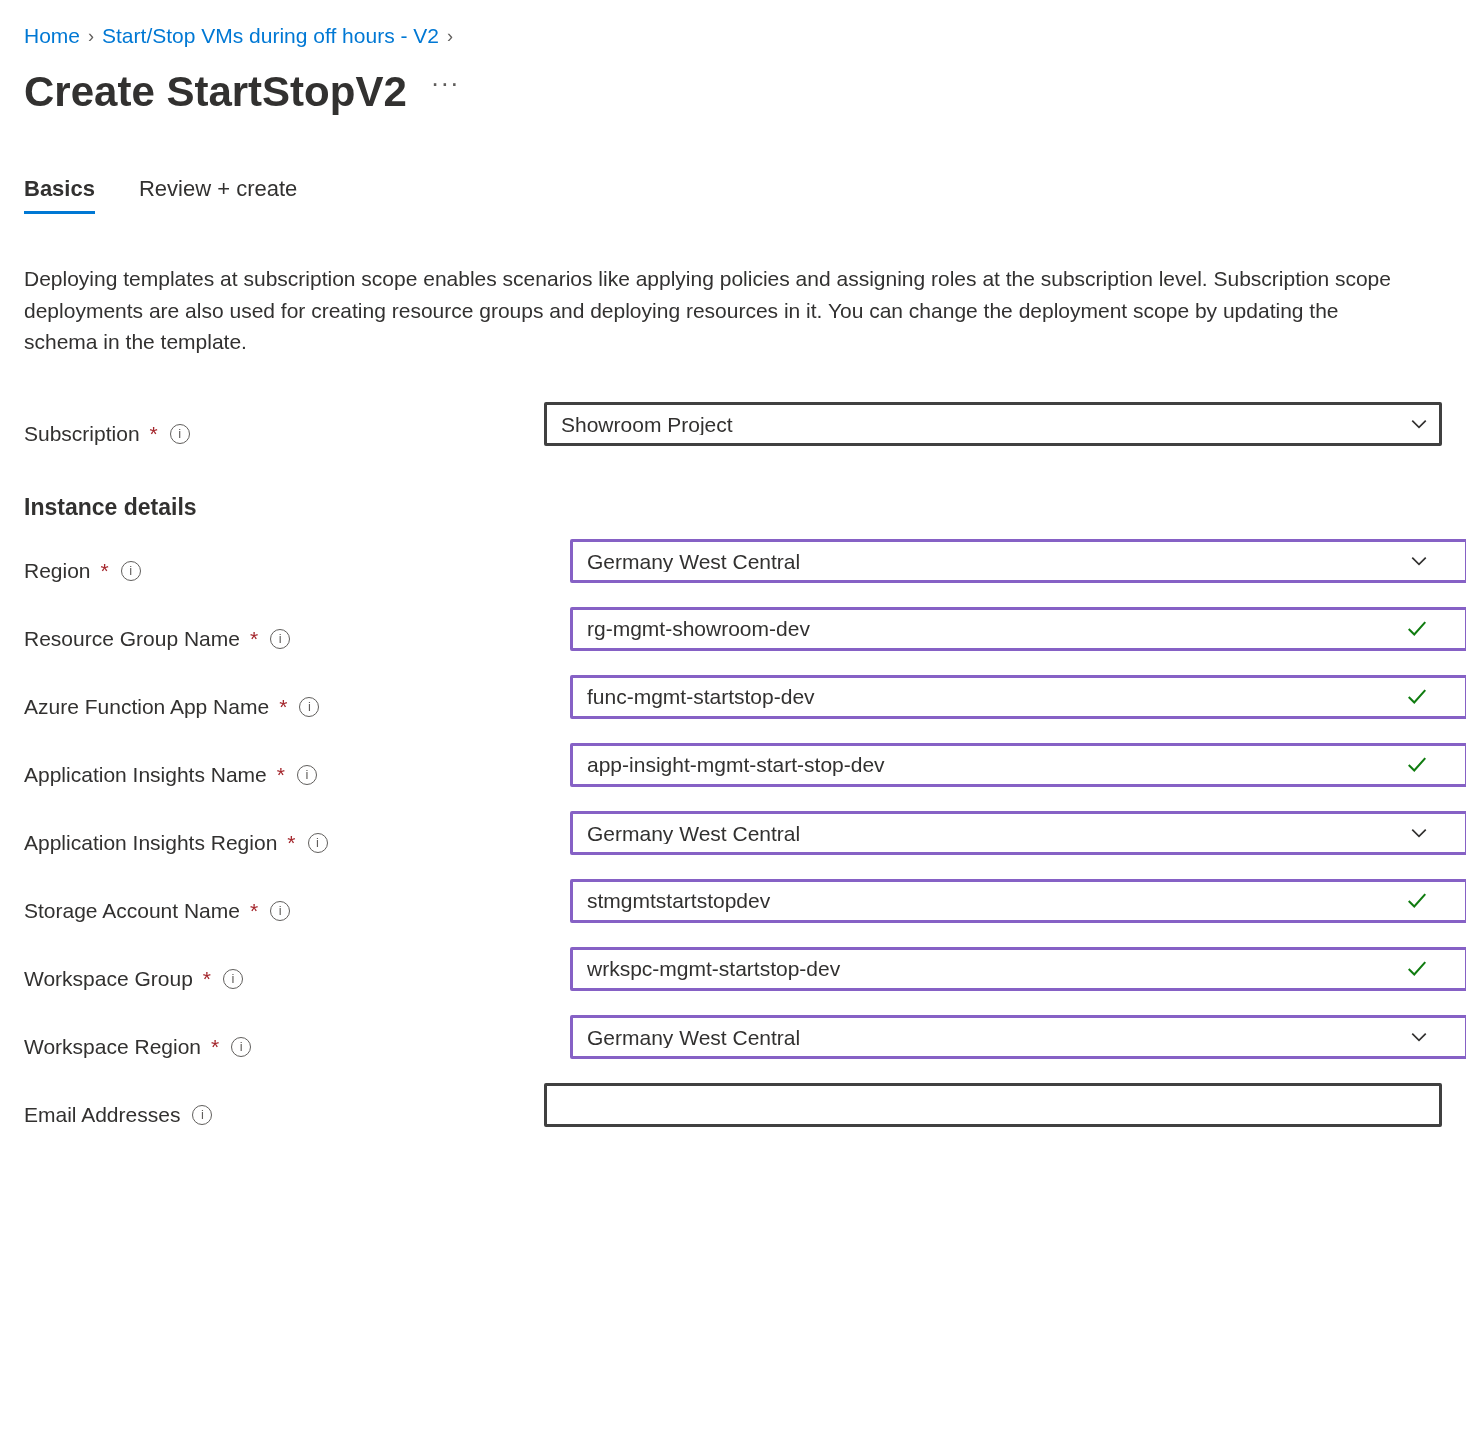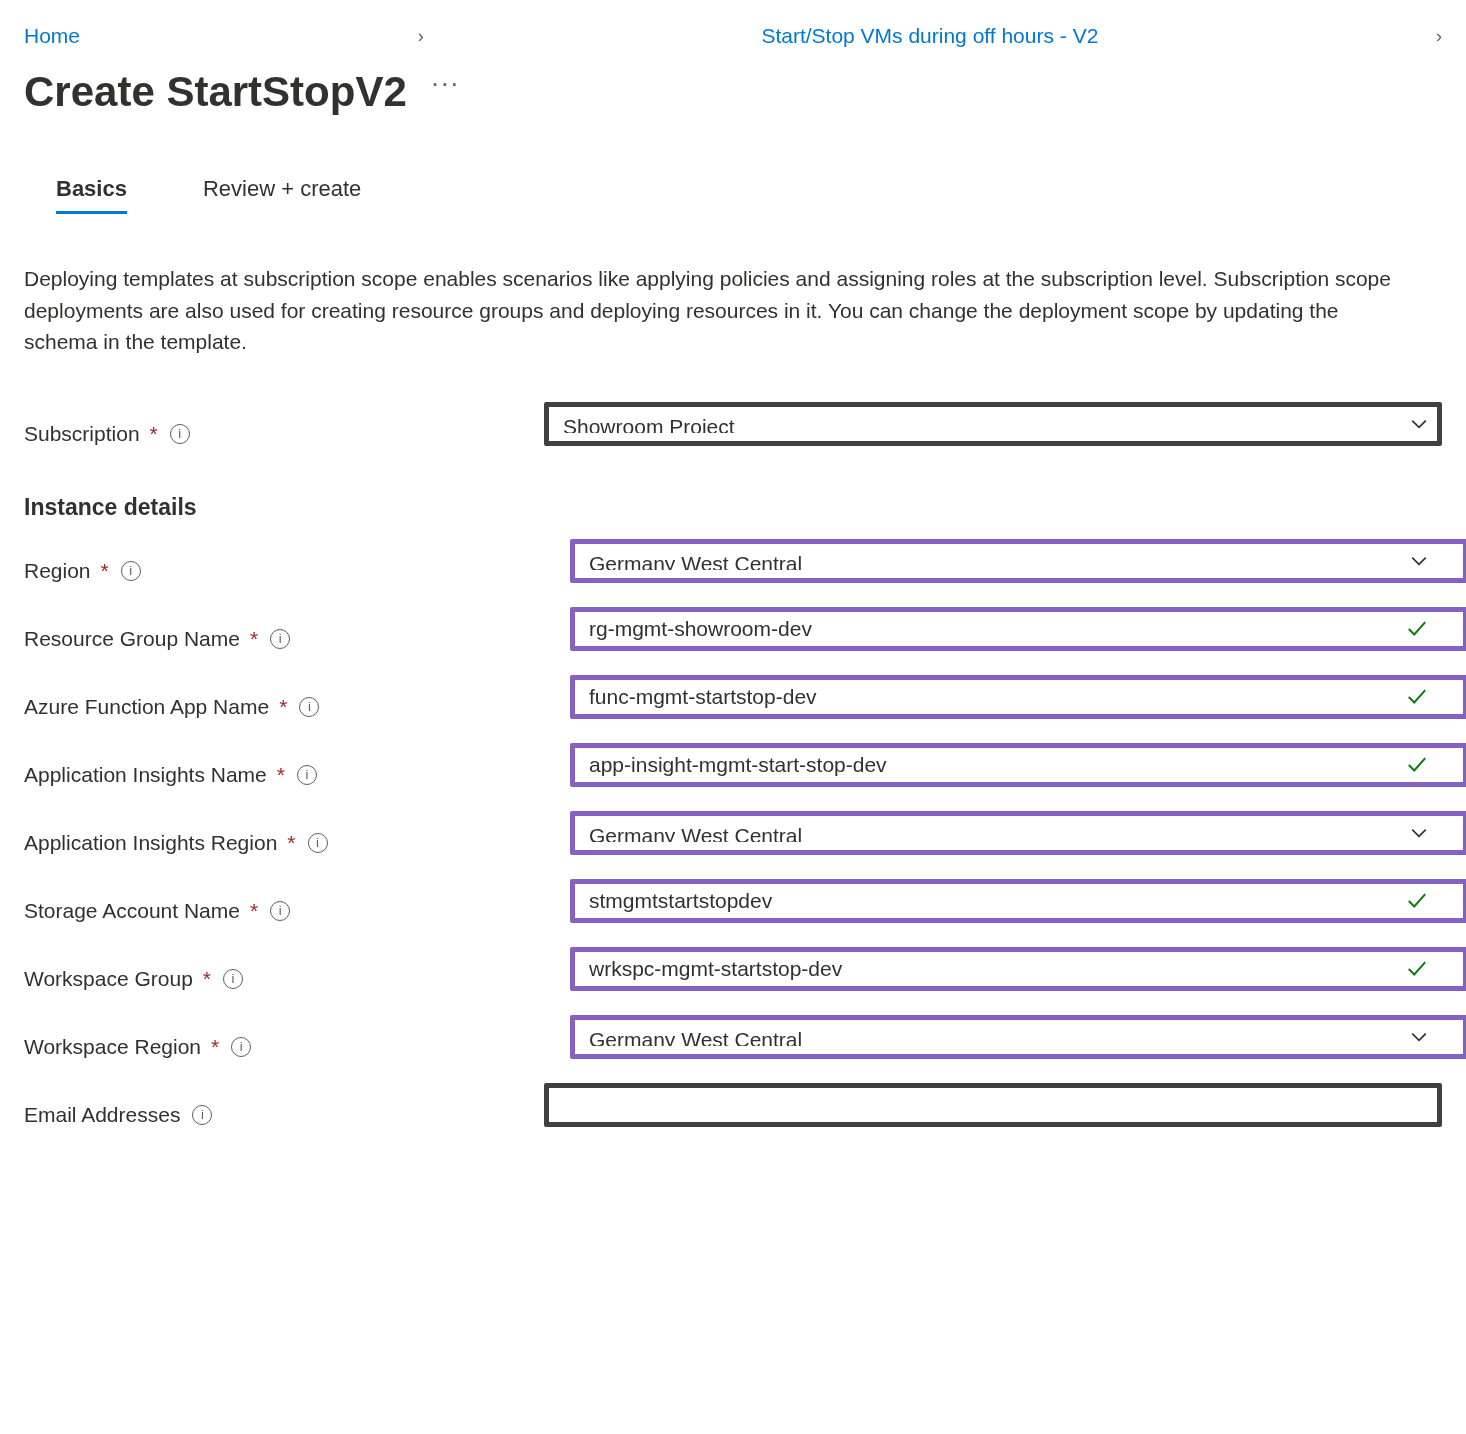--- a/index.html
+++ b/index.html
@@ -13,21 +13,20 @@
       color: #323130;
       padding: 24px;
       font-size: 19px;
     }
     .breadcrumb {
       display: flex;
       align-items: center;
       gap: 8px;
       margin-bottom: 20px;
       font-size: 21px;
-      justify-content: space-between;
     }
     .breadcrumb a {
       color: #0078d4;
       text-decoration: none;
     }
     .breadcrumb .chevron {
       color: #605e5c;
       font-size: 18px;
     }
     .page-header {
@@ -51,21 +50,20 @@
       gap: 44px;
       border-bottom: 1px solid transparent;
       margin-bottom: 48px;
     }
     .tab {
       padding-bottom: 12px;
       cursor: pointer;
       font-size: 22px;
       color: #323130;
       position: relative;
-      margin-left: 32px;
     }
     .tab.active {
       font-weight: 600;
     }
     .tab.active::after {
       content: '';
       position: absolute;
       bottom: 0;
       left: 0;
       right: 0;
@@ -123,21 +121,21 @@
     }
     .select-wrapper, .input-wrapper {
       position: relative;
       width: 100%;
     }
     select, input[type="text"] {
       width: 100%;
       padding: 8px 44px 8px 14px;
       font-size: 21px;
       font-family: inherit;
-      border: 5px solid #404040;
+      border: 3px solid #404040;
       background: #ffffff;
       appearance: none;
       -webkit-appearance: none;
       height: 44px;
       border-radius: 2px;
       color: #323130;
     }
     select.purple, input.purple {
       border-color: #8661c5;
       margin-left: 26px;

